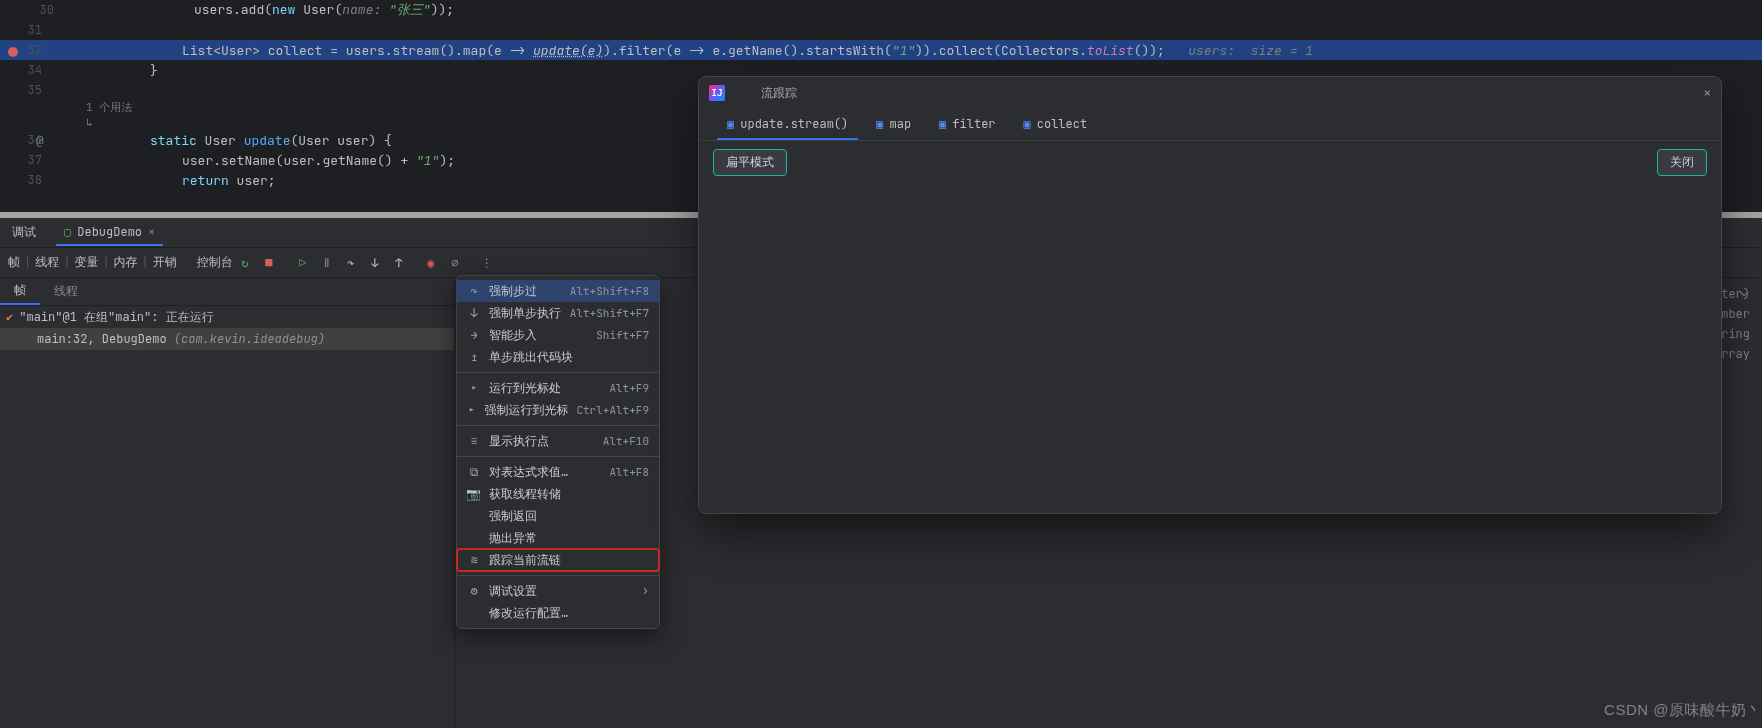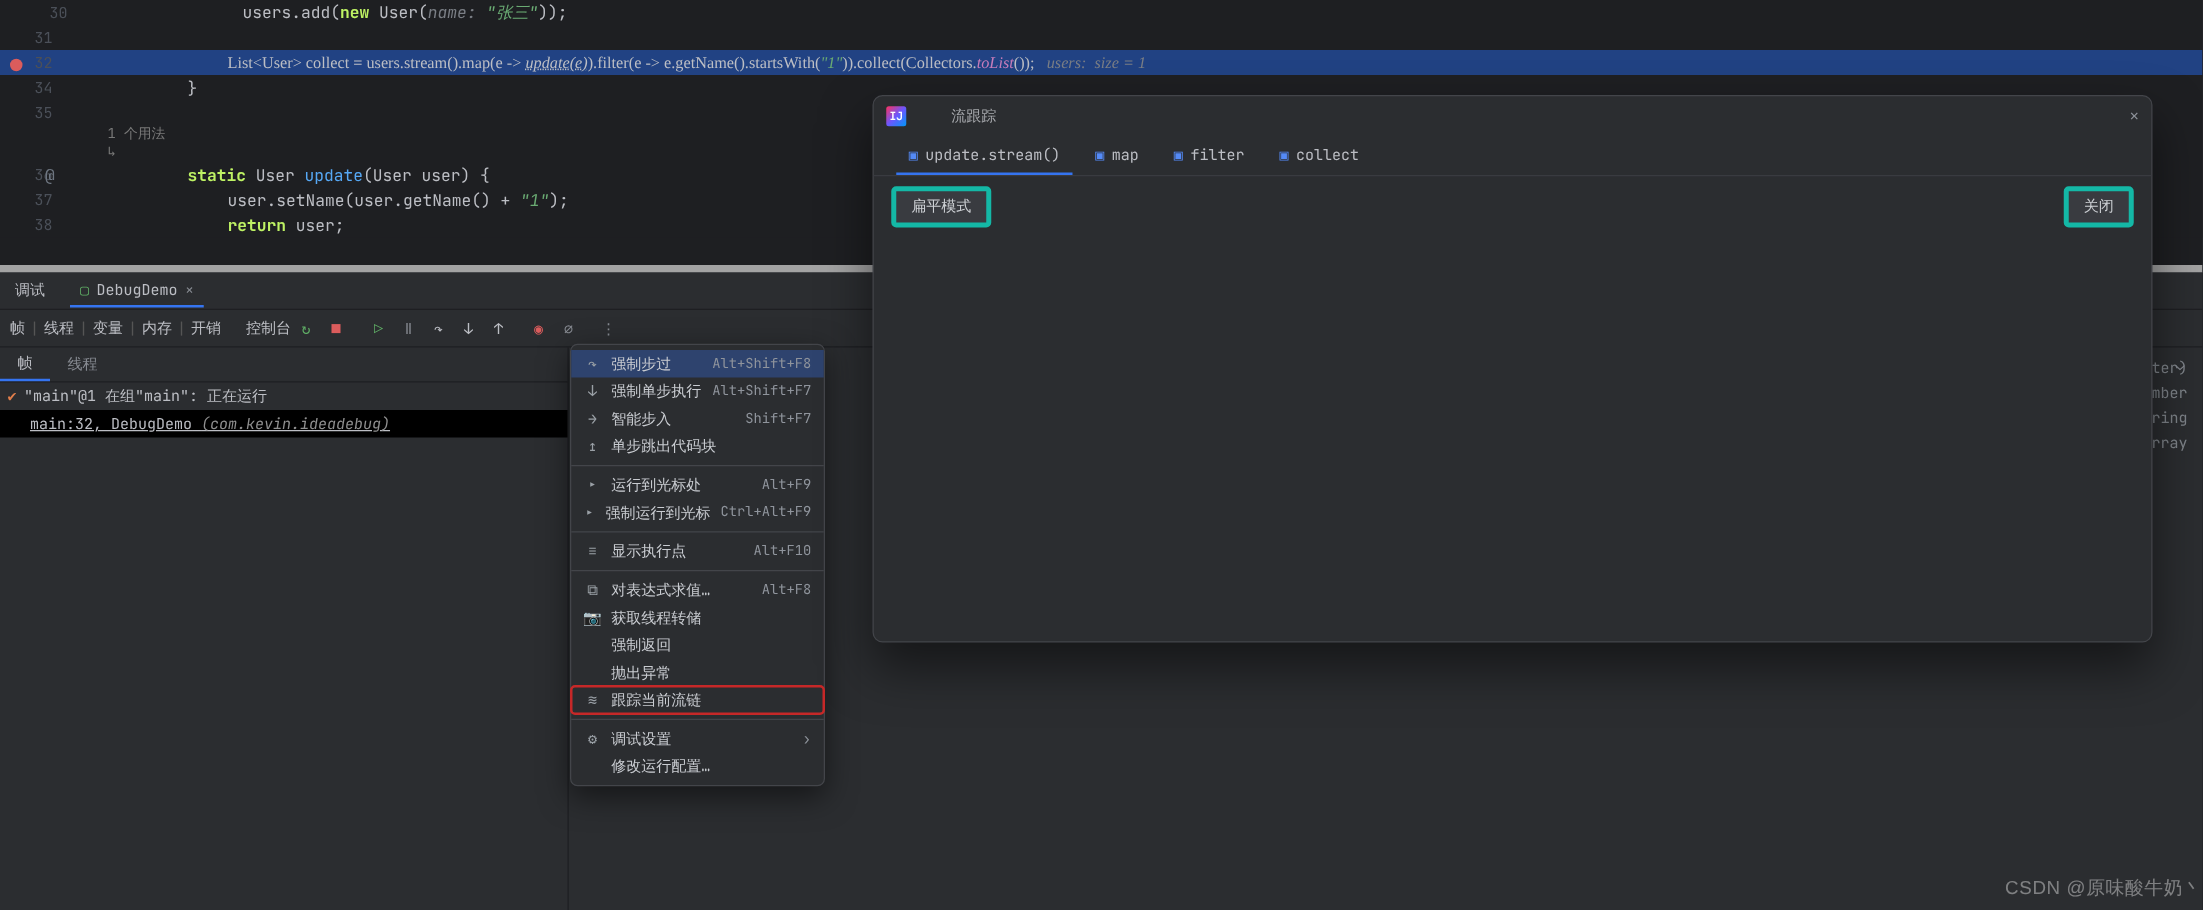--- a/index.html
+++ b/index.html
@@ -21,21 +21,21 @@
     text-align: right;
     color: #4b5059;
     padding-right: 10px;
     vertical-align: top;
     user-select: none;
     font-size: 12px;
   }
   .code-row { display: flex; align-items: center; height: 20px; font-size: 13px; }
   .code-row.highlight { background: #214283; }
   .code-cell { white-space: pre; padding-left: 0; font-family: inherit; }
-  .kw { color: #bef264; font-weight: bold; }
+  .kw { color: #7dd3fc; }
   .method { color: #56a8f5; }
   .str { color: #6aab73; font-style: italic; }
   .field { color: #c77dbb; font-style: italic; }
   .underline-call { text-decoration: underline; text-decoration-style: dotted; color: #bcbec4; font-style: italic; }
   .comment-inline { color: #7a7e85; font-style: italic; }
   .usage-hint { color: #787878; font-size: 11px; padding-left: 86px; line-height: 15px; }
   .usage-icon { color: #787878; }
   .gutter-icon {
     position: absolute;
     left: 4px;
@@ -112,24 +112,23 @@
   .frames-tab.active { color: #bcbec4; border-bottom: 2px solid #3574f0; }
   .thread-row {
     display: flex; align-items: center;
     height: 22px;
     padding-left: 6px;
     gap: 6px;
     color: #bcbec4;
   }
   .thread-check { color: #e07e4b; }
   .stack-row {
-    padding: 3px 6px 3px 24px;
-    background: #000000;
-    color: #bcbec4;
-    text-decoration: underline;
+    padding: 3px 6px 3px 37px;
+    background: #404040;
+    color: #bcbec4;
   }
   .stack-row .pkg { color: #8f8f8f; font-style: italic; }
   .vars-panel { flex: 1; color: #7f848a; padding: 6px 8px; }
   .var-line { height: 20px; display: flex; align-items: center; justify-content: flex-end; padding-right: 4px; color: #7f848a; }
 
   
   .ctx-menu {
     position: absolute;
     left: 456px;
     top: 275px;
@@ -212,21 +211,21 @@
     color: #bcbec4;
     font-size: 13px;
   }
   .stream-footer {
     display: flex;
     justify-content: space-between;
     padding: 8px 14px 12px 14px;
   }
   .btn {
     background: #393b40;
-    border: 4px solid #14b8a6;
+    border: 1px solid #14b8a6;
     color: #cdd0d4;
     padding: 4px 12px;
     border-radius: 4px;
     font-size: 12px;
     cursor: pointer;
   }
 
   
   .watermark {
     position: absolute;
@@ -259,21 +258,21 @@
       <span class="gutter">31</span>
       <span class="code-cell" style="padding-left: 34px;"></span>
     </div>
     <div class="code-row highlight" style="position: relative;">
       <span class="gutter">32</span>
       <span class="gutter-icon" style="top: 3px;">
         <svg width="14" height="14">
           <circle cx="7" cy="7" r="5" fill="#db5c5c"></circle>
         </svg>
       </span>
-      <span class="code-cell" style="padding-left: 130px; font-family: Liberation Serif, serif;">List&lt;User&gt; collect = users.stream().map(e -&gt; <span class="underline-call">update(e)</span>).filter(e -&gt; e.getName().startsWith(<span class="str">"1"</span>)).collect(Collectors.<span class="field">toList</span>());   <span class="comment-inline">users:  size = 1</span></span>
+      <span class="code-cell" style="padding-left: 130px;">List&lt;User&gt; collect = users.stream().map(e -&gt; <span class="underline-call">update(e)</span>).filter(e -&gt; e.getName().startsWith(<span class="str">"1"</span>)).collect(Collectors.<span class="field">toList</span>());   <span class="comment-inline">users:  size = 1</span></span>
     </div>
     <div class="code-row" style="position: relative;">
       <span class="gutter">34</span>
       <span class="code-cell" style="padding-left: 98px;">}</span>
     </div>
     <div class="code-row" style="position: relative;">
       <span class="gutter">35</span>
       <span class="code-cell" style="padding-left: 34px;"></span>
     </div>
     <div class="usage-hint">1 个用法</div>

